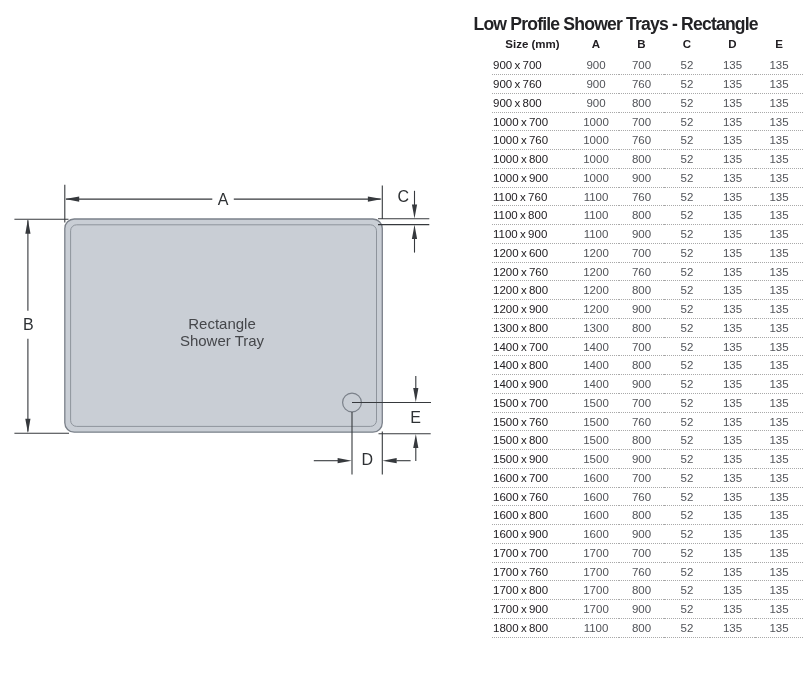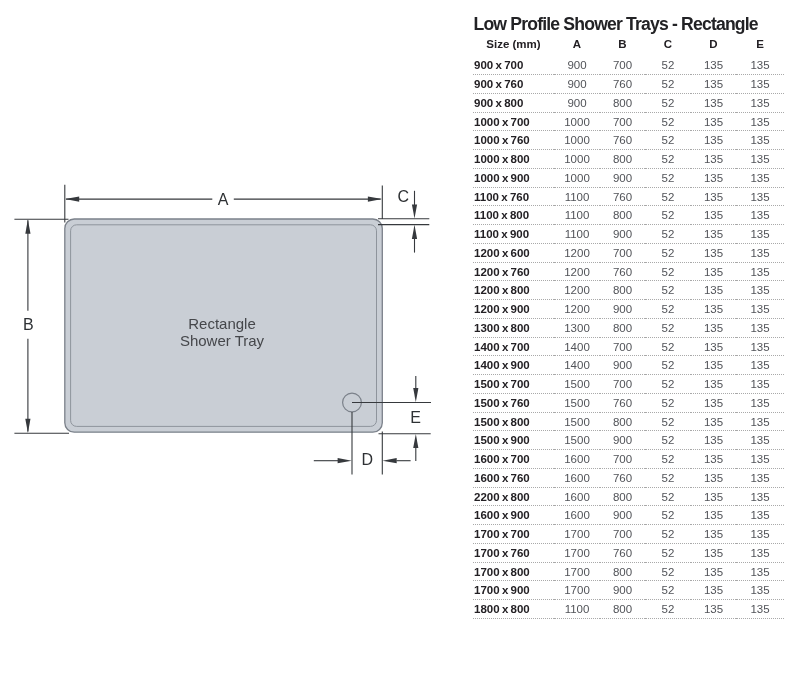--- a/index.html
+++ b/index.html
@@ -1,32 +1,32 @@
 <!DOCTYPE html>
 <html><head>
 <meta charset="utf-8">
 <style>
   html,body{margin:0;padding:0;}
   body{width:812px;height:700px;background:#ffffff;font-family:"Liberation Sans",sans-serif;position:relative;overflow:hidden;}
   .page{position:absolute;left:0;top:0;width:812px;height:700px;}
   svg.diagram{position:absolute;left:0;top:0;opacity:0.999;}
   .title{position:absolute;left:473.5px;top:14px;font-size:17.6px;font-weight:bold;color:#222225;letter-spacing:-0.82px;white-space:nowrap;}
-  table.spec{position:absolute;left:473px;top:34.3px;border-collapse:collapse;table-layout:fixed;}
+  table.spec{position:absolute;left:492px;top:34.3px;border-collapse:collapse;table-layout:fixed;}
   table.spec td,table.spec th{padding:0;margin:0;font-size:11.5px;text-align:center;vertical-align:middle;white-space:nowrap;}
   table.spec col.c1{width:81px;}
   table.spec col.c2{width:46px;}
   table.spec col.c3{width:45px;}
   table.spec col.c4{width:46px;}
   table.spec col.c5{width:45px;}
   table.spec col.c6{width:48px;}
   tr.hdr{height:21.6px;}
   tr.hdr th{font-weight:bold;color:#232024;vertical-align:top;padding-top:3.4px;}
   tbody tr{height:18.75px;}
   tbody td{border-bottom:1px dotted #a9a9a9;color:#515358;}
-  tbody td.sz{text-align:left;font-weight:bold;color:#232024;padding-left:1px;}
+  tbody td.sz{text-align:left;font-weight:normal;color:#232024;padding-left:1px;}
 </style>
 </head>
 <body>
 <div class="page">
 
 <svg class="diagram" width="460" height="700" viewBox="0 0 460 700">
 
   <g>
     <rect x="64.8" y="219" width="317.5" height="213.2" rx="9.5" fill="#c9ced5" stroke="#7b818a" stroke-width="1.3"></rect>
     <rect x="70.6" y="224.8" width="305.9" height="201.6" rx="6" fill="none" stroke="#8e949c" stroke-width="1"></rect>
@@ -242,20 +242,28 @@
         </tr>
 <tr>
           <td class="sz">1400 x 700</td>
           <td>1400</td>
           <td>700</td>
           <td>52</td>
           <td>135</td>
           <td>135</td>
         </tr>
 <tr>
+          <td class="sz">1400 x 800</td>
+          <td>1400</td>
+          <td>800</td>
+          <td>52</td>
+          <td>135</td>
+          <td>135</td>
+        </tr>
+<tr>
           <td class="sz">1400 x 900</td>
           <td>1400</td>
           <td>900</td>
           <td>52</td>
           <td>135</td>
           <td>135</td>
         </tr>
 <tr>
           <td class="sz">1500 x 700</td>
           <td>1500</td>
@@ -298,21 +306,21 @@
         </tr>
 <tr>
           <td class="sz">1600 x 760</td>
           <td>1600</td>
           <td>760</td>
           <td>52</td>
           <td>135</td>
           <td>135</td>
         </tr>
 <tr>
-          <td class="sz">2200 x 800</td>
+          <td class="sz">1600 x 800</td>
           <td>1600</td>
           <td>800</td>
           <td>52</td>
           <td>135</td>
           <td>135</td>
         </tr>
 <tr>
           <td class="sz">1600 x 900</td>
           <td>1600</td>
           <td>900</td>

